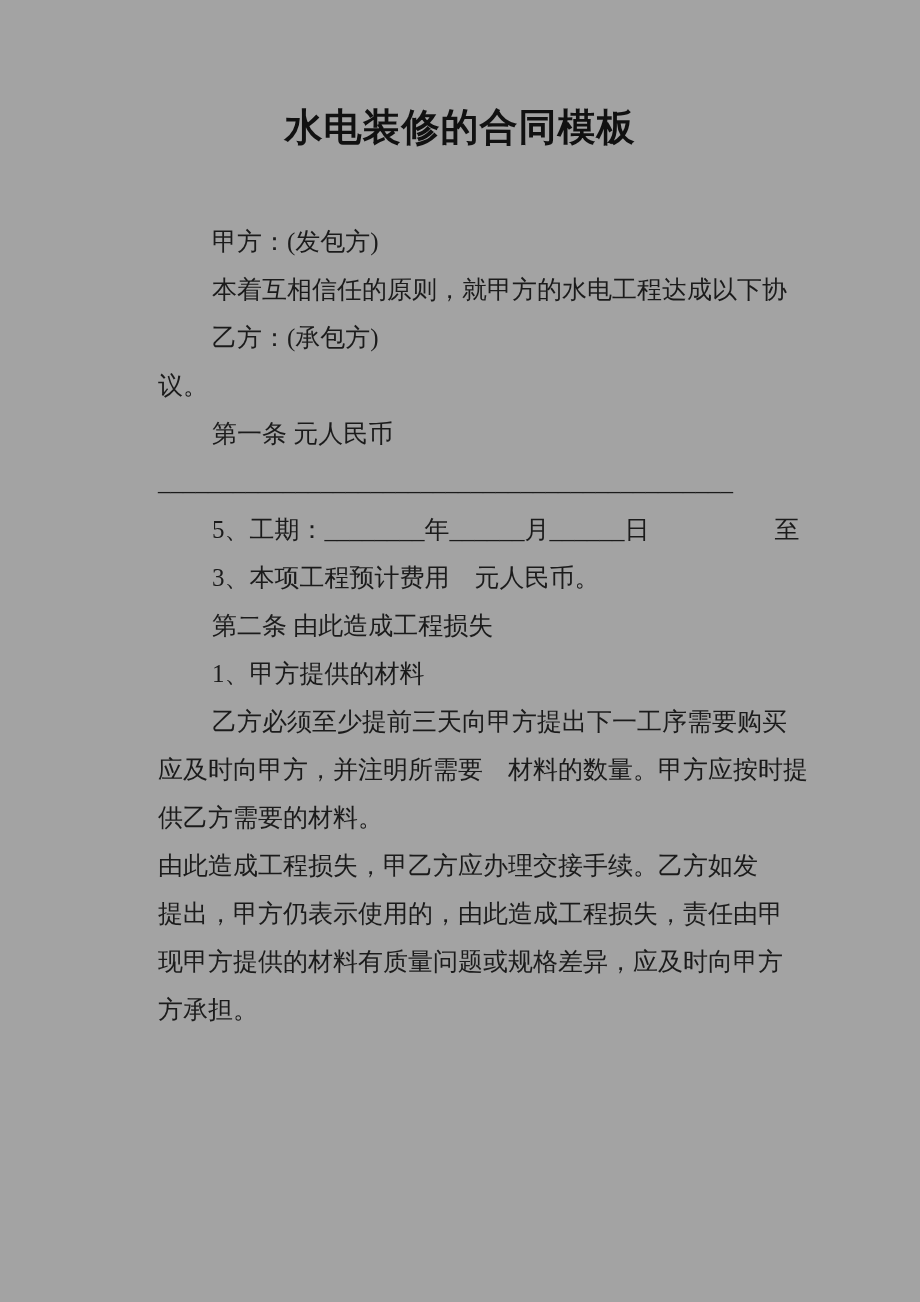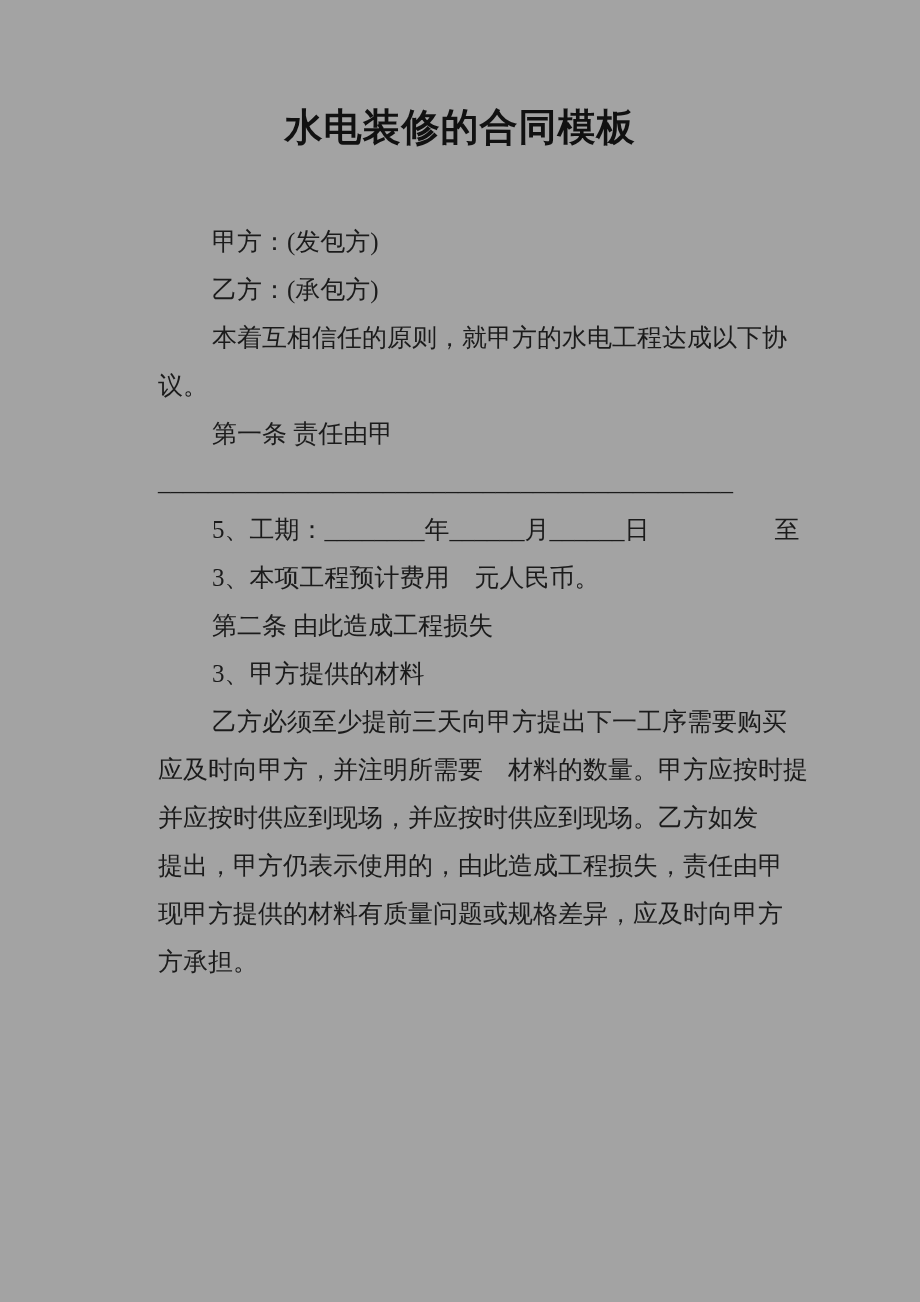--- a/index.html
+++ b/index.html
@@ -50,30 +50,31 @@
 </style>
 </head>
 <body>
 
 <div class="page">
 
   <h1 class="title">水电装修的合同模板</h1>
 
   <div class="body-block">
     <p class="ln ind">甲方：(发包方)</p>
+    <p class="ln ind">本着互相信任的原则，就甲方的水电工程达成以下协</p>
     <p class="ln ind">乙方：(承包方)</p>
-    <p class="ln ind">本着互相信任的原则，就甲方的水电工程达成以下协</p>
     <p class="ln">议。</p>
-    <p class="ln ind">第一条 责任由甲</p>
+    <p class="ln ind">第一条 元人民币</p>
     <p class="ln">______________________________________________</p>
     <p class="ln ind">5、工期：________年______月______日　　　　　至</p>
     <p class="ln ind">3、本项工程预计费用　元人民币。</p>
     <p class="ln ind">第二条 由此造成工程损失</p>
-    <p class="ln ind">3、甲方提供的材料</p>
+    <p class="ln ind">1、甲方提供的材料</p>
     <p class="ln ind">乙方必须至少提前三天向甲方提出下一工序需要购买</p>
     <p class="ln">应及时向甲方，并注明所需要　材料的数量。甲方应按时提</p>
-    <p class="ln">并应按时供应到现场，并应按时供应到现场。乙方如发</p>
+    <p class="ln">供乙方需要的材料。</p>
+    <p class="ln">由此造成工程损失，甲乙方应办理交接手续。乙方如发</p>
     <p class="ln">提出，甲方仍表示使用的，由此造成工程损失，责任由甲</p>
     <p class="ln">现甲方提供的材料有质量问题或规格差异，应及时向甲方</p>
     <p class="ln">方承担。</p>
   </div>
 
 </div>
 
 </body></html>

